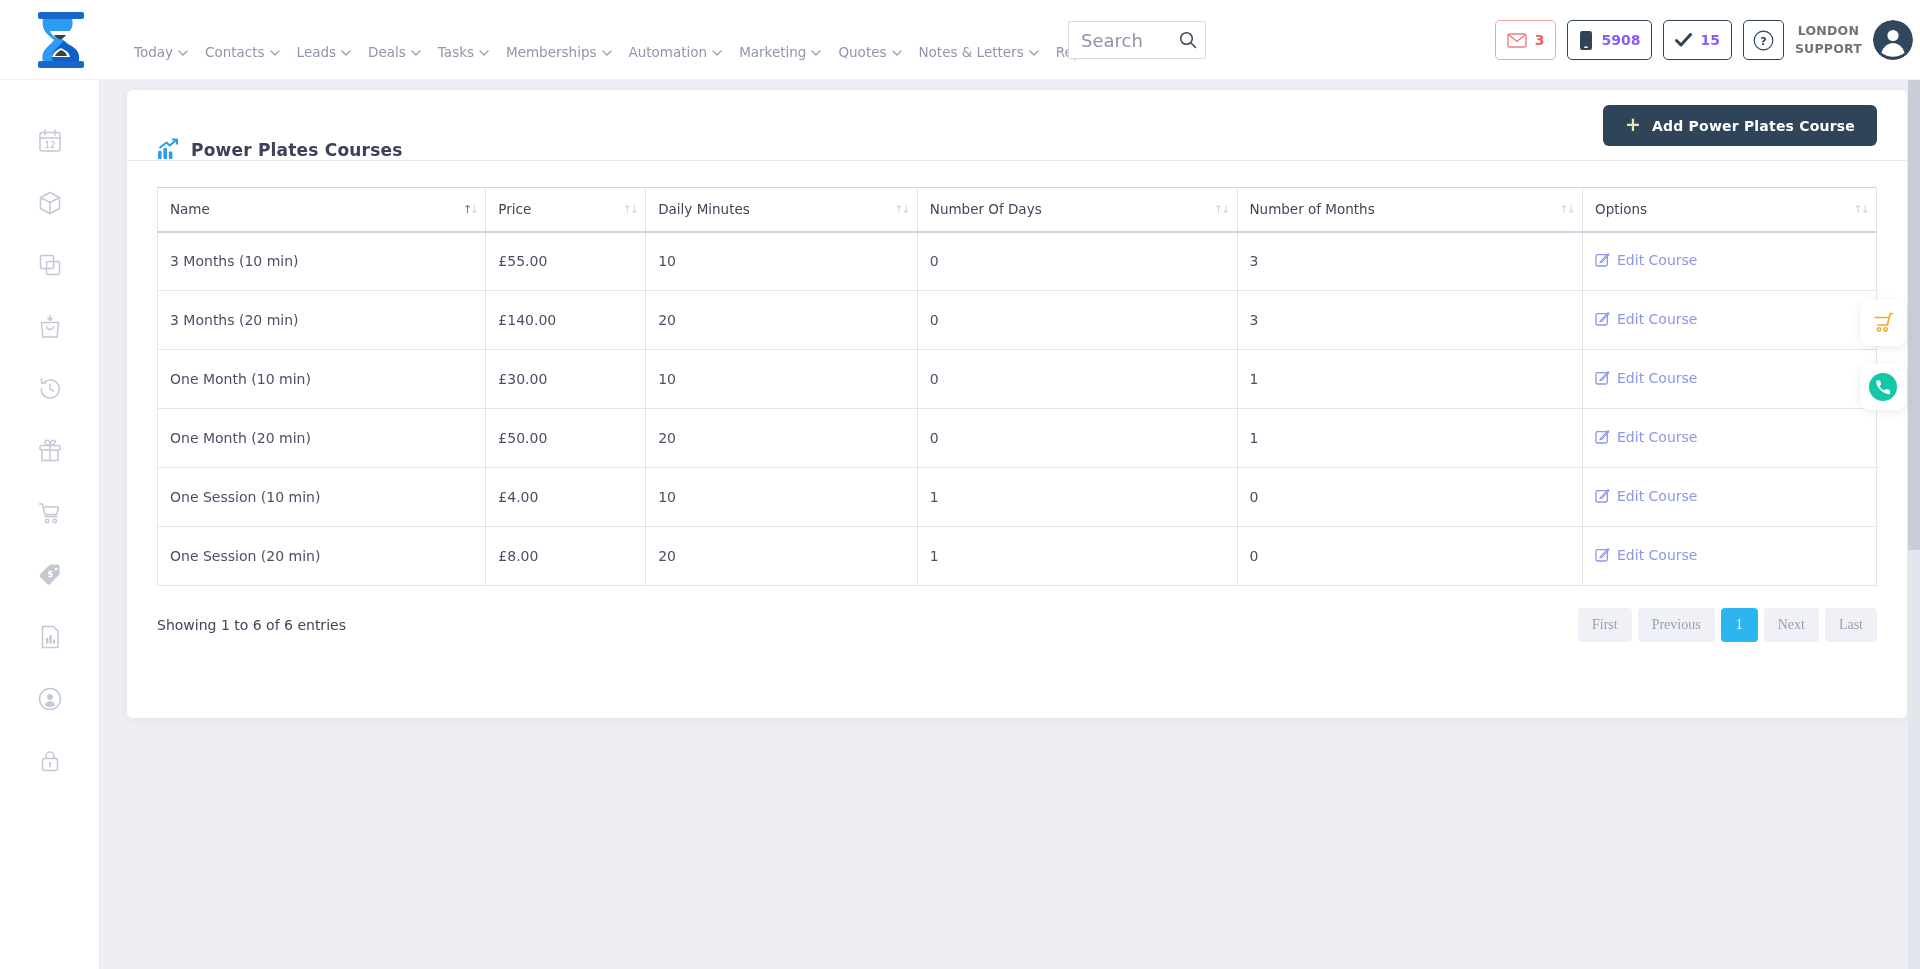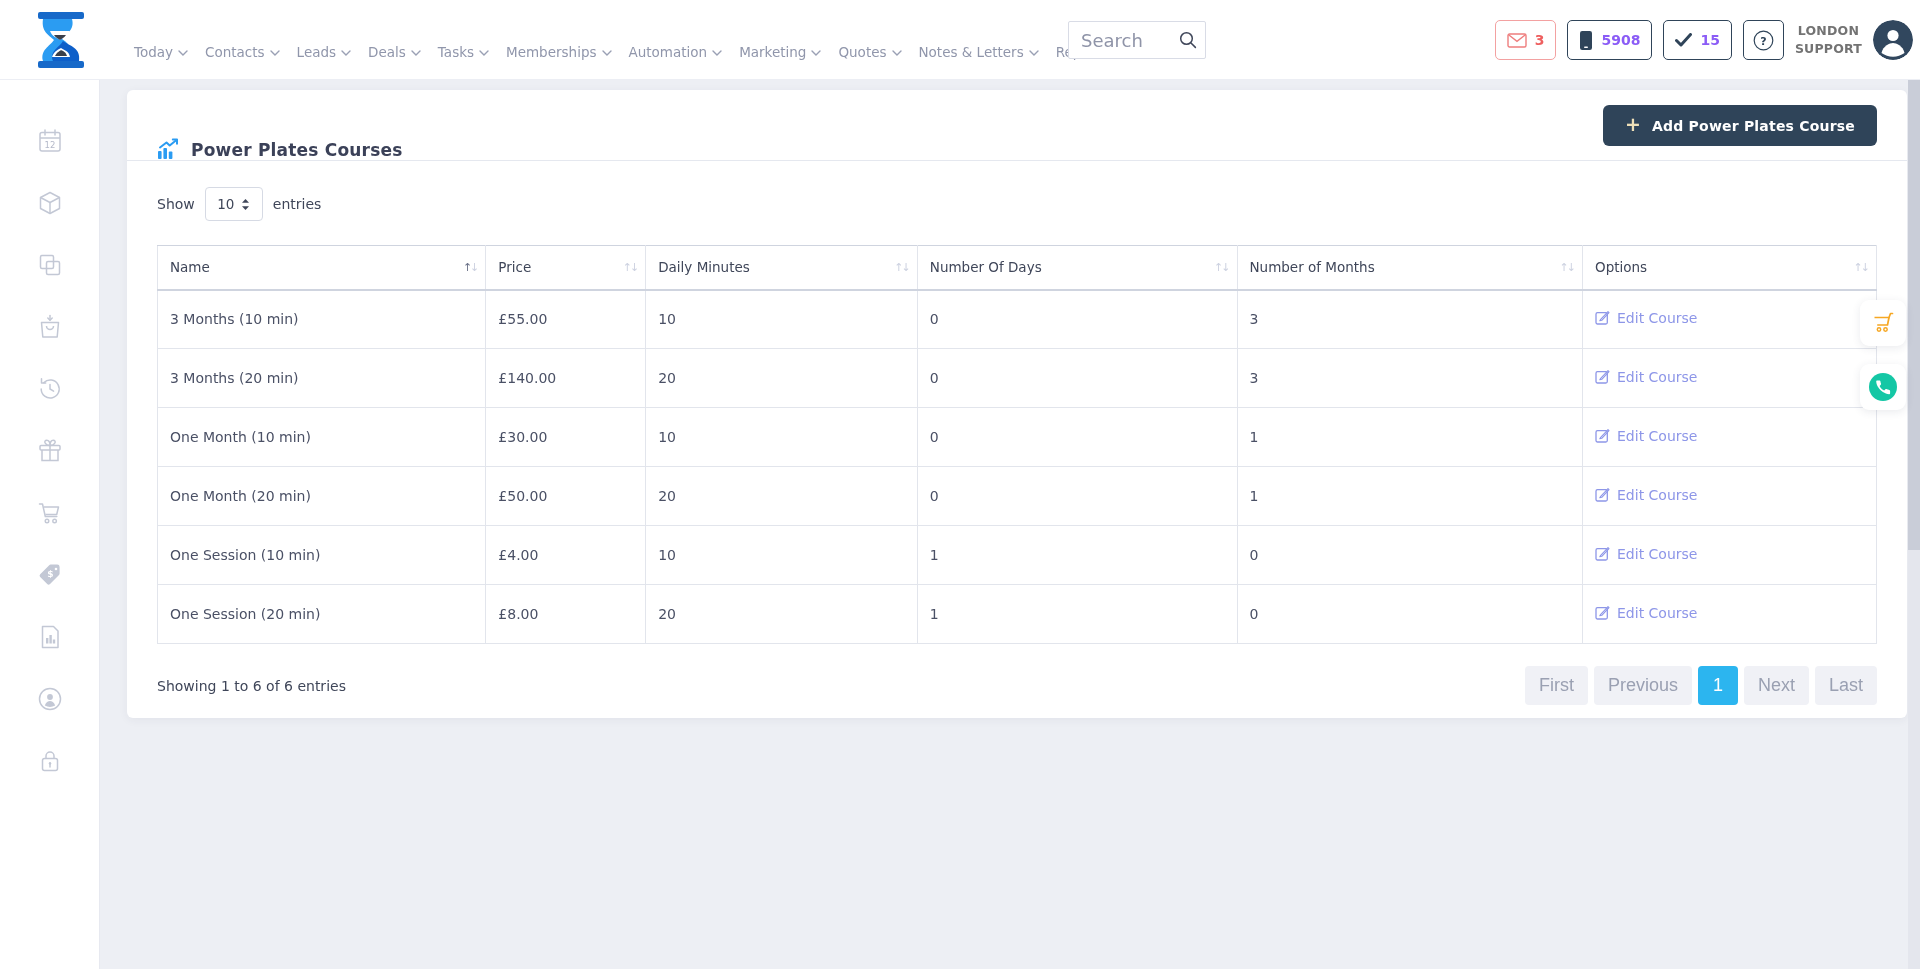--- a/index.html
+++ b/index.html
@@ -43,21 +43,21 @@
   table { width:100%; border-collapse:collapse; table-layout:fixed; }
   th { height:44px; text-align:left; font-size:13.5px; font-weight:normal; color:#3f4659; padding:0 12px; border:1px solid #e2e5ec; border-top:1px solid #cfd4df; border-bottom:2px solid #cfd4df; position:relative; cursor:pointer; background:#fff; white-space:nowrap; overflow:hidden; }
   td { height:59px; font-size:14px; color:#4a5065; padding:0 12px; border:1px solid #e2e5ec; background:#fff; white-space:nowrap; overflow:hidden; }
   .sort { position:absolute; right:8px; top:50%; transform:translateY(-50%); font-size:11px; color:#ccd1e0; letter-spacing:-2px; }
   .sort .on { color:#697087; }
   .edit-link { display:inline-flex; align-items:flex-start; gap:7px; color:#8d96e8; font-size:14px; text-decoration:none; cursor:pointer; }
 
   .foot-row { display:flex; align-items:center; justify-content:space-between; margin-top:22px; }
   .summary { font-size:14px; color:#3f4659; }
   .pagination { display:flex; gap:6px; }
-  .page-btn { border:none; font-family:Liberation Sans, sans-serif; font-size:18px; color:#8f94a8; background:#f0f1f6; border-radius:4px; padding:9px 14px; cursor:pointer; }
+  .page-btn { border:none; font-family:Liberation Serif, serif; font-size:14px; color:#8f94a8; background:#f0f1f6; border-radius:4px; padding:9px 14px; cursor:pointer; }
   .page-btn.active { background:#2cb5ef; color:#fff; padding:9px 15px; }
   .page-btn.edge { color:#9aa0b2; }
 
   
   .scroll-strip { position:absolute; right:0; top:80px; width:12px; height:889px; background:#e4e6ed; z-index:3; }
   .scroll-thumb { position:absolute; top:0; left:0; width:12px; height:470px; background:#c9cdd8; }
   .fab { position:absolute; right:14px; width:46px; height:46px; background:#fff; border-radius:9px; box-shadow:0 2px 8px rgba(45,55,90,.10); display:flex; align-items:center; justify-content:center; cursor:pointer; z-index:6; }
   .fab.cart { top:300px; }
   .fab.call { top:364px; }
 
@@ -299,31 +299,20 @@
         <path d="M15.8 1.5h4.2v4.2" fill="none" stroke="#2b9cf2" stroke-width="2" stroke-linecap="round" stroke-linejoin="round"></path>
       </svg>
       <h1 class="panel-title">Power Plates Courses</h1>
       <button class="add-btn">
         <span class="plus">+</span>
         <span>Add Power Plates Course</span>
       </button>
     </div>
 
     <div class="panel-body">
-      <div class="length-row">
-        <span>Show</span>
-        <div class="length-select">
-          <span>10</span>
-          <svg width="9" height="13" viewBox="0 0 9 13">
-              <path d="M4.5 1L8 4.7H1z" fill="#3f4659"></path>
-              <path d="M4.5 12L1 8.3h7z" fill="#3f4659"></path>
-            </svg>
-        </div>
-        <span>entries</span>
-      </div>
 
       <table>
         <colgroup>
             <col style="width:19.1%">
             <col style="width:9.3%">
             <col style="width:15.8%">
             <col style="width:18.6%">
             <col style="width:20.1%">
             <col style="width:17.1%">
           </colgroup>

